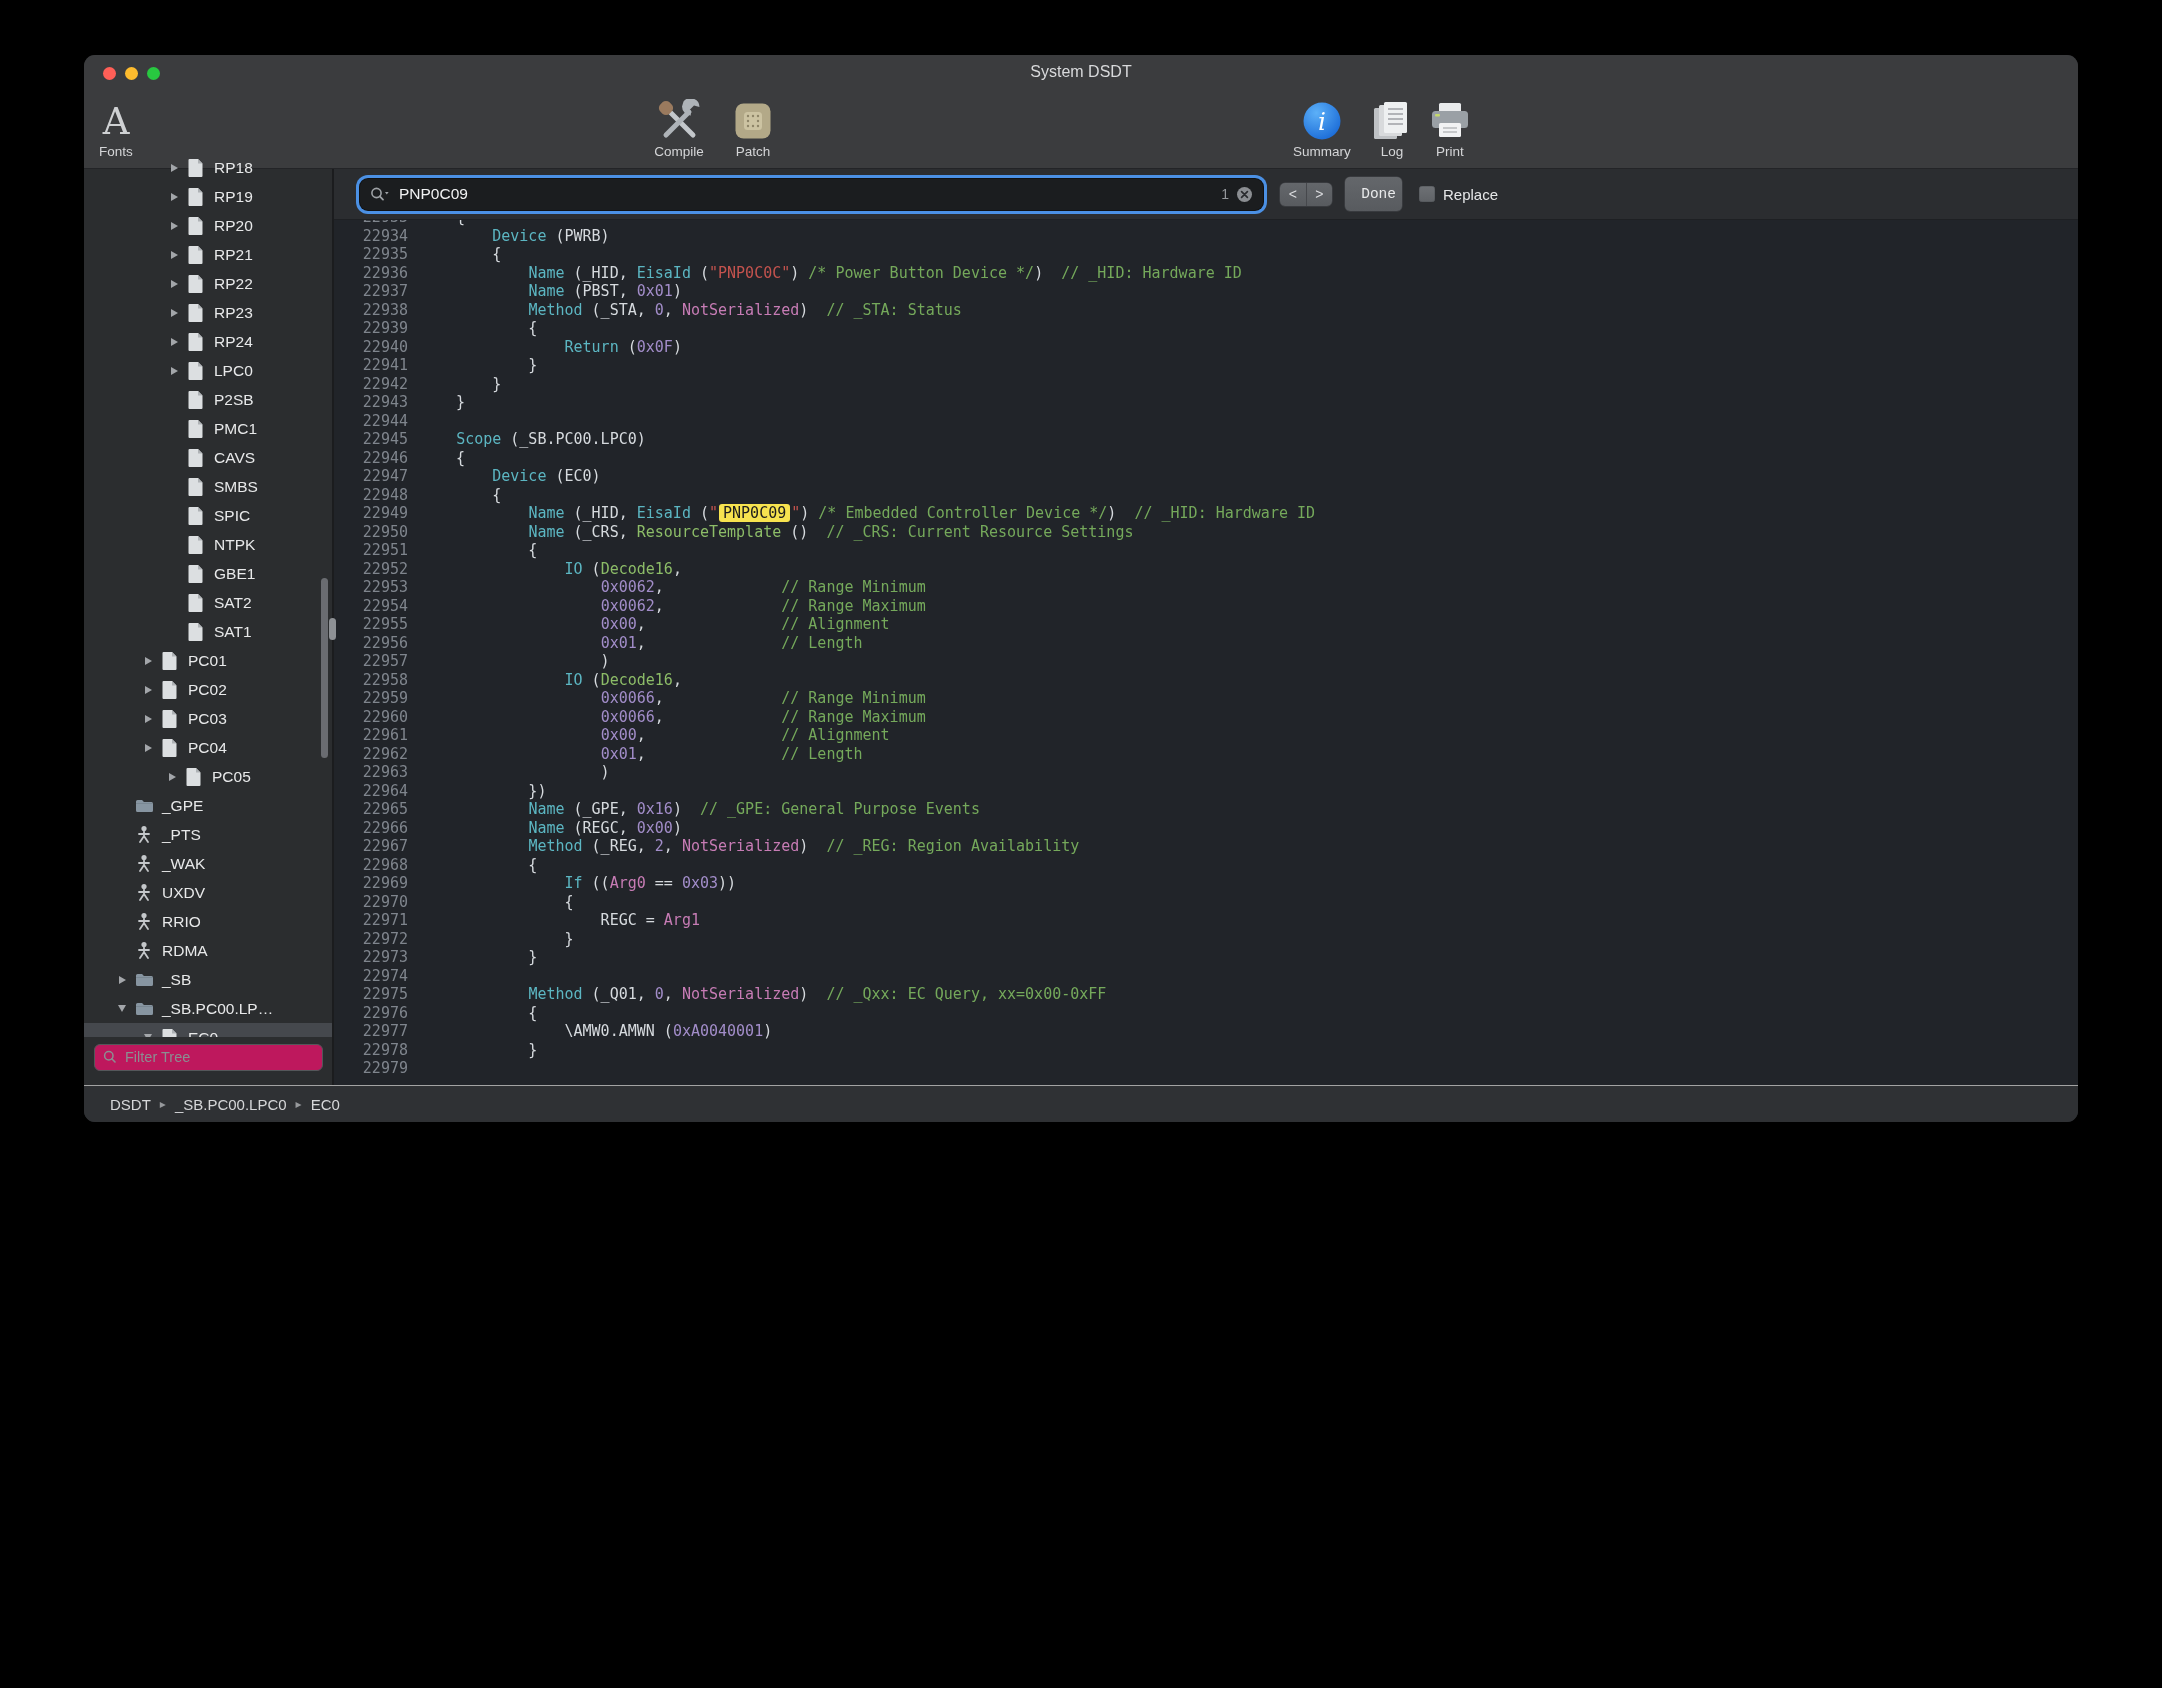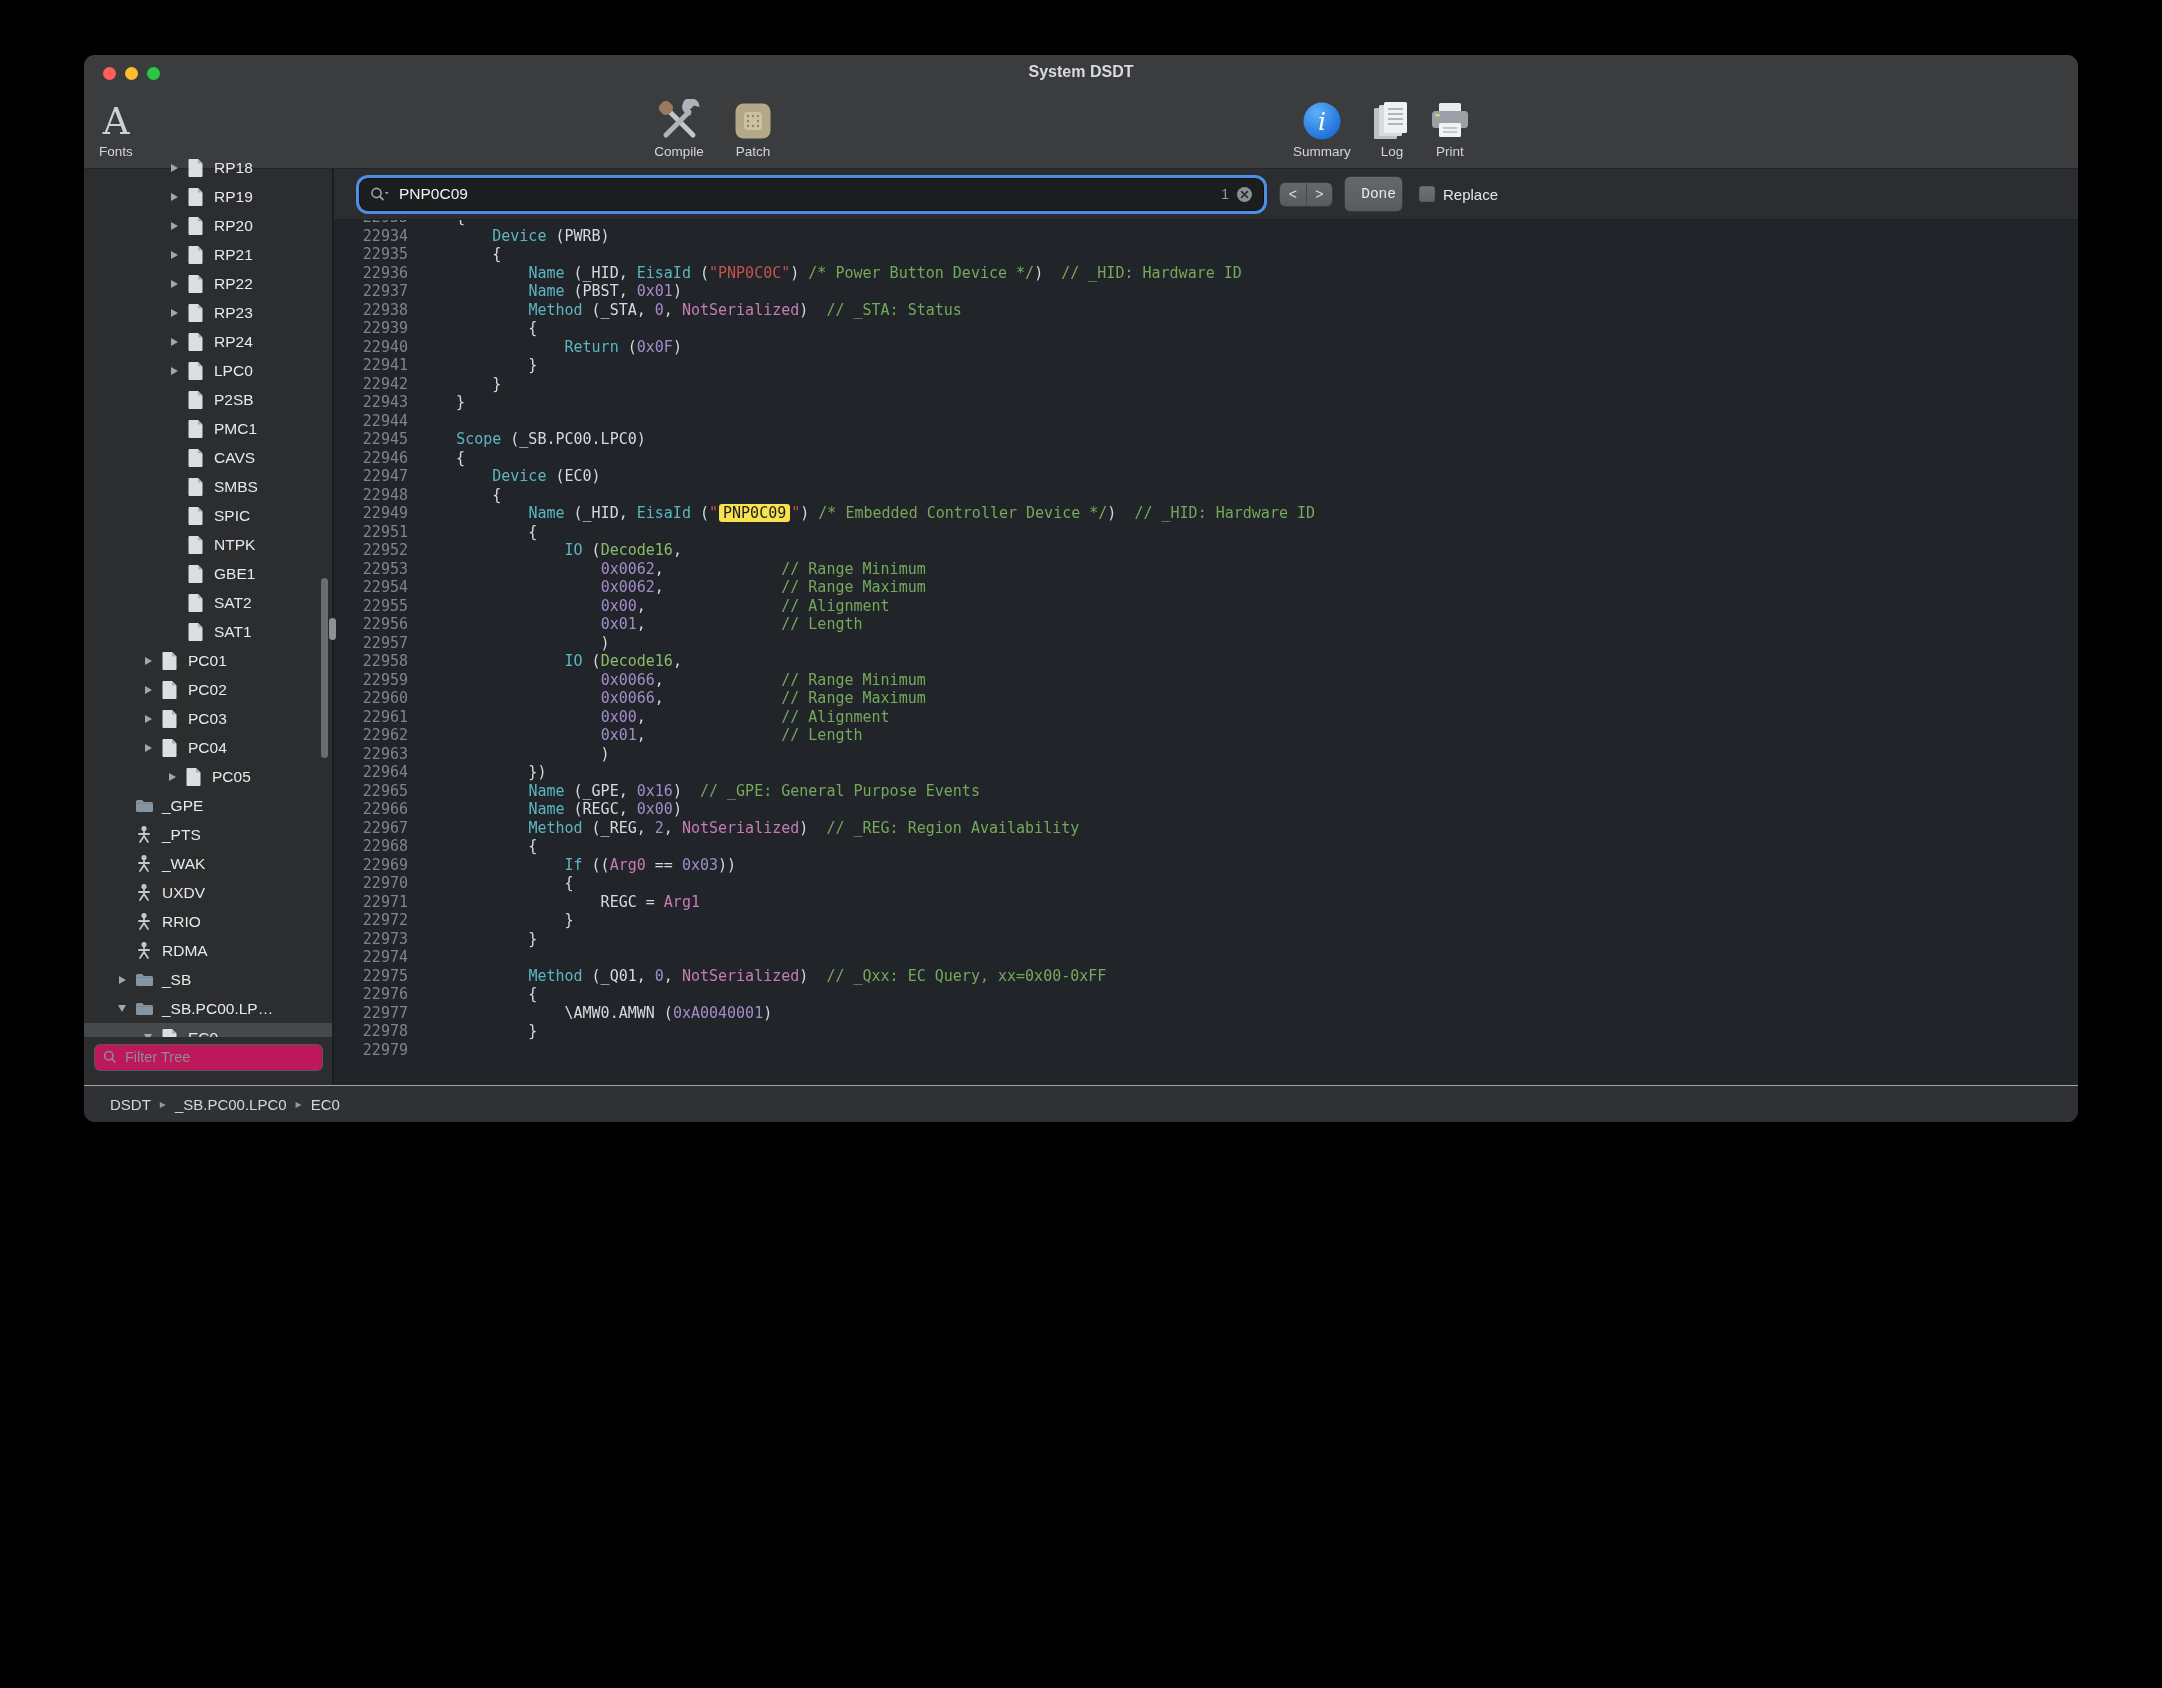--- a/index.html
+++ b/index.html
@@ -6,21 +6,21 @@
     font-family:"Liberation Sans","DejaVu Sans",sans-serif;}
   .window{position:absolute;left:84px;top:55px;width:1994px;height:1067px;border-radius:11px;overflow:hidden;
     background:#27292c;box-shadow:0 30px 70px rgba(0,0,0,.8);display:flex;flex-direction:column;}
   
   .titlebar{height:37px;background:#3b3c3e;position:relative;flex:0 0 37px;}
   .traffic{position:absolute;left:19px;top:12px;display:flex;gap:9px;}
   .tl{width:13px;height:13px;border-radius:50%;display:inline-block;}
   .tl.red{background:#ff5f57;}
   .tl.yellow{background:#febc2e;}
   .tl.green{background:#28c840;}
-  .title{position:absolute;left:0;right:0;top:8px;text-align:center;color:#d9dadc;font-size:16px;font-weight:700;}
+  .title{position:absolute;left:0;right:0;top:8px;text-align:center;color:#d9dadc;font-size:16px;font-weight:400;}
   
   .toolbar{height:76px;background:#3b3c3e;position:relative;flex:0 0 76px;border-bottom:1px solid #232427;}
   .tb-item{position:absolute;top:7px;display:flex;flex-direction:column;align-items:center;cursor:default;}
   .tb-icon{height:44px;display:flex;align-items:center;justify-content:center;}
   .tb-label{font-size:13.5px;color:#d4d5d7;margin-top:1px;}
   .fonts-a{font-family:"DejaVu Serif","Liberation Serif",serif;font-size:37px;color:#cfd1d3;line-height:1;}
   
   .content{flex:1;display:flex;position:relative;min-height:0;}
   
   .sidebar{width:248px;flex:0 0 248px;background:#2b2d2f;display:flex;flex-direction:column;position:relative;min-height:0;}
@@ -546,20 +546,21 @@
             <div class="code-line"><span class="ln">22940</span><span class="lc"><span class="tk-p">                </span><span class="tk-k">Return</span><span class="tk-p"> (</span><span class="tk-n">0x0F</span><span class="tk-p">)</span></span></div>
             <div class="code-line"><span class="ln">22941</span><span class="lc"><span class="tk-p">            }</span></span></div>
             <div class="code-line"><span class="ln">22942</span><span class="lc"><span class="tk-p">        }</span></span></div>
             <div class="code-line"><span class="ln">22943</span><span class="lc"><span class="tk-p">    }</span></span></div>
             <div class="code-line"><span class="ln">22944</span><span class="lc"></span></div>
             <div class="code-line"><span class="ln">22945</span><span class="lc"><span class="tk-p">    </span><span class="tk-k">Scope</span><span class="tk-p"> (_SB.PC00.LPC0)</span></span></div>
             <div class="code-line"><span class="ln">22946</span><span class="lc"><span class="tk-p">    {</span></span></div>
             <div class="code-line"><span class="ln">22947</span><span class="lc"><span class="tk-p">        </span><span class="tk-k">Device</span><span class="tk-p"> (EC0)</span></span></div>
             <div class="code-line"><span class="ln">22948</span><span class="lc"><span class="tk-p">        {</span></span></div>
             <div class="code-line"><span class="ln">22949</span><span class="lc"><span class="tk-p">            </span><span class="tk-k">Name</span><span class="tk-p"> (_HID, </span><span class="tk-k">EisaId</span><span class="tk-p"> (</span><span class="tk-s">"</span><span class="tk-h">PNP0C09</span><span class="tk-s">"</span><span class="tk-p">) </span><span class="tk-c">/* Embedded Controller Device */</span><span class="tk-p">)  </span><span class="tk-c">// _HID: Hardware ID</span></span></div>
+            <div class="code-line"><span class="ln">22950</span><span class="lc"><span class="tk-p">            </span><span class="tk-k">Name</span><span class="tk-p"> (_CRS, </span><span class="tk-g">ResourceTemplate</span><span class="tk-p"> ()  </span><span class="tk-c">// _CRS: Current Resource Settings</span></span></div>
             <div class="code-line"><span class="ln">22951</span><span class="lc"><span class="tk-p">            {</span></span></div>
             <div class="code-line"><span class="ln">22952</span><span class="lc"><span class="tk-p">                </span><span class="tk-k">IO</span><span class="tk-p"> (</span><span class="tk-g">Decode16</span><span class="tk-p">,</span></span></div>
             <div class="code-line"><span class="ln">22953</span><span class="lc"><span class="tk-p">                    </span><span class="tk-n">0x0062</span><span class="tk-p">,             </span><span class="tk-c">// Range Minimum</span></span></div>
             <div class="code-line"><span class="ln">22954</span><span class="lc"><span class="tk-p">                    </span><span class="tk-n">0x0062</span><span class="tk-p">,             </span><span class="tk-c">// Range Maximum</span></span></div>
             <div class="code-line"><span class="ln">22955</span><span class="lc"><span class="tk-p">                    </span><span class="tk-n">0x00</span><span class="tk-p">,               </span><span class="tk-c">// Alignment</span></span></div>
             <div class="code-line"><span class="ln">22956</span><span class="lc"><span class="tk-p">                    </span><span class="tk-n">0x01</span><span class="tk-p">,               </span><span class="tk-c">// Length</span></span></div>
             <div class="code-line"><span class="ln">22957</span><span class="lc"><span class="tk-p">                    )</span></span></div>
             <div class="code-line"><span class="ln">22958</span><span class="lc"><span class="tk-p">                </span><span class="tk-k">IO</span><span class="tk-p"> (</span><span class="tk-g">Decode16</span><span class="tk-p">,</span></span></div>
             <div class="code-line"><span class="ln">22959</span><span class="lc"><span class="tk-p">                    </span><span class="tk-n">0x0066</span><span class="tk-p">,             </span><span class="tk-c">// Range Minimum</span></span></div>
             <div class="code-line"><span class="ln">22960</span><span class="lc"><span class="tk-p">                    </span><span class="tk-n">0x0066</span><span class="tk-p">,             </span><span class="tk-c">// Range Maximum</span></span></div>

